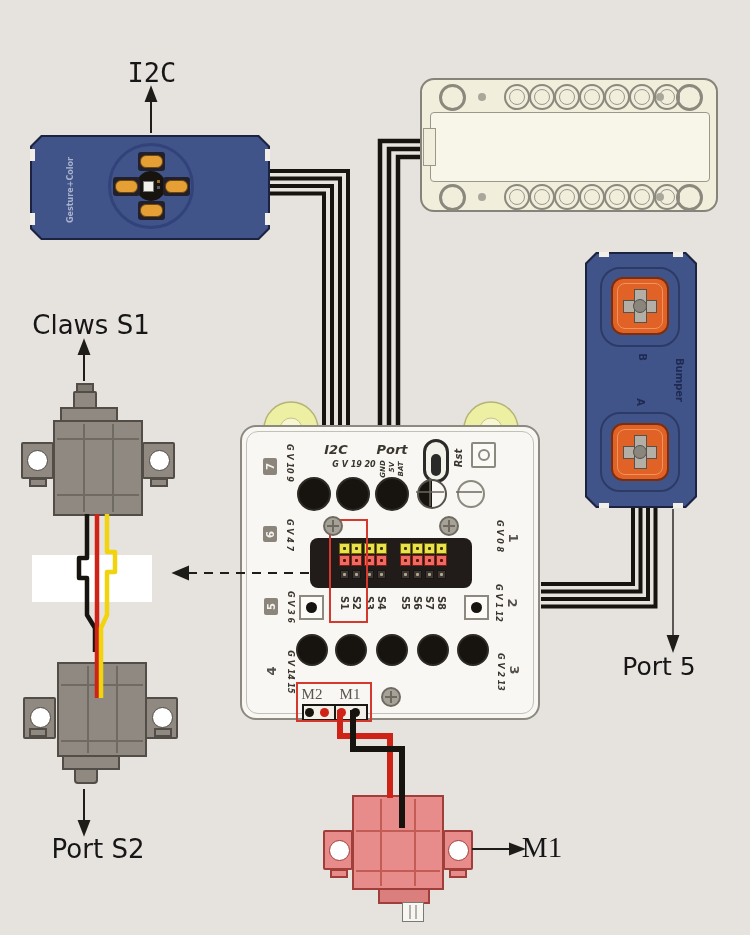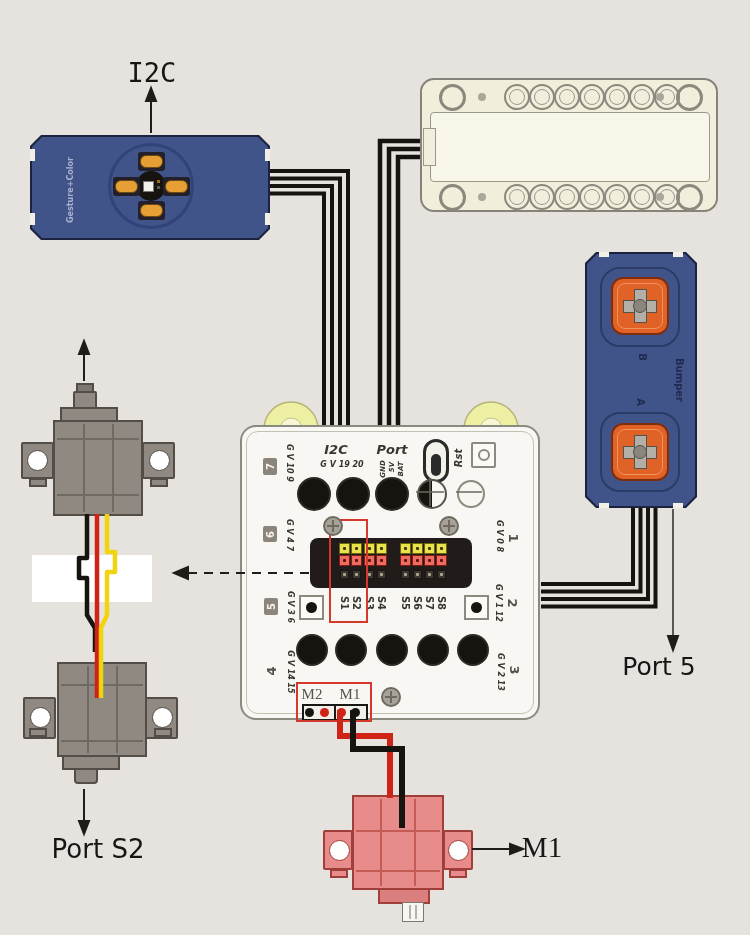--- a/index.html
+++ b/index.html
@@ -235,21 +235,21 @@
 
   <div class="comp" style="left:240px;top:425px;width:300px;height:295px;background:#f8f7f3;
        border:2px solid #8c897f;border-radius:16px;box-sizing:border-box;">
     <div class="abs" style="left:4px;top:4px;width:288px;height:283px;border:1px solid #c3c0b5;border-radius:12px;box-sizing:border-box;"></div>
 
     <div class="numbox" style="left:21px;top:31px;width:14px;height:17px;">
       <span>7</span>
       </div>
     <span class="silk rr" style="left:47px;top:36px;">G V 10 9</span>
     <span class="silk big" style="left:94px;top:22px;">I2C</span>
-    <span class="silk" style="left:100px;top:37px;">G V 19 20</span>
+    <span class="silk" style="left:112px;top:37px;">G V 19 20</span>
     <span class="silk big" style="left:150px;top:22px;">Port</span>
     <span class="silk rl" style="left:141px;top:42px;font-size:7px;">GND</span>
     <span class="silk rl" style="left:150px;top:40px;font-size:7px;">5V</span>
     <span class="silk rl" style="left:159px;top:42px;font-size:7px;">BAT</span>
     <div class="abs" style="left:181px;top:12px;width:26px;height:44px;background:#f2f1ea;border:3px solid #2a2a28;border-radius:13px;box-sizing:border-box;"></div>
     <div class="abs" style="left:189px;top:27px;width:10px;height:22px;background:#2a2a28;border-radius:5px;"></div>
     <span class="silk rl" style="left:216px;top:31px;font-size:10px;">Rst</span>
     <div class="abs" style="left:229px;top:15px;width:25px;height:26px;background:#fbfaf6;border:2px solid #8c897f;border-radius:2px;box-sizing:border-box;display:flex;align-items:center;justify-content:center;">
       <div class="circle" style="position:static;width:12px;height:12px;border:2px solid #8c897f;"></div>
     </div>
@@ -376,17 +376,18 @@
       <line x1="472" y1="849" x2="510" y2="849"></line>
       <polygon points="523,849 510,844 510,854"></polygon>
       <line x1="673" y1="509" x2="673" y2="637" stroke-width="1.4"></line>
       <polygon points="673,650 668,636 678,636"></polygon>
       <line x1="309" y1="573" x2="188" y2="573" stroke-width="2" stroke-dasharray="9 7"></line>
       <polygon points="174,573 188,567 188,579"></polygon>
     </g>
   </svg>
 
   <div class="lbl mono" style="left:152px;top:72px;font-size:27px;">I2C</div>
+  <div class="lbl" style="left:91px;top:325px;">Claws S1</div>
   <div class="lbl" style="left:98px;top:849px;">Port S2</div>
   <div class="lbl" style="left:659px;top:666px;font-size:25px;">Port 5</div>
   <div class="lbl serif" style="left:542px;top:847px;">M1</div>
 
 </div>
 
 </body></html>

